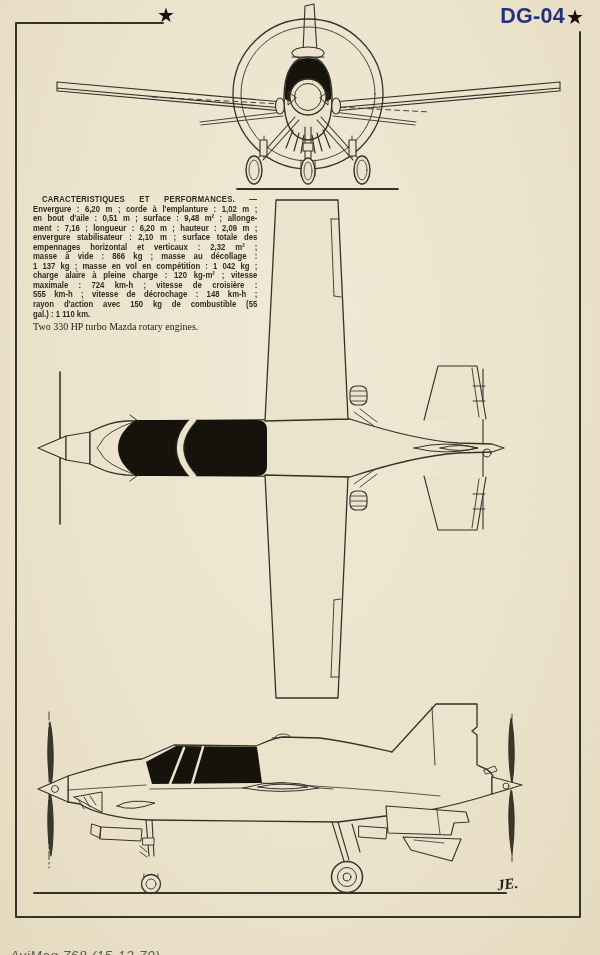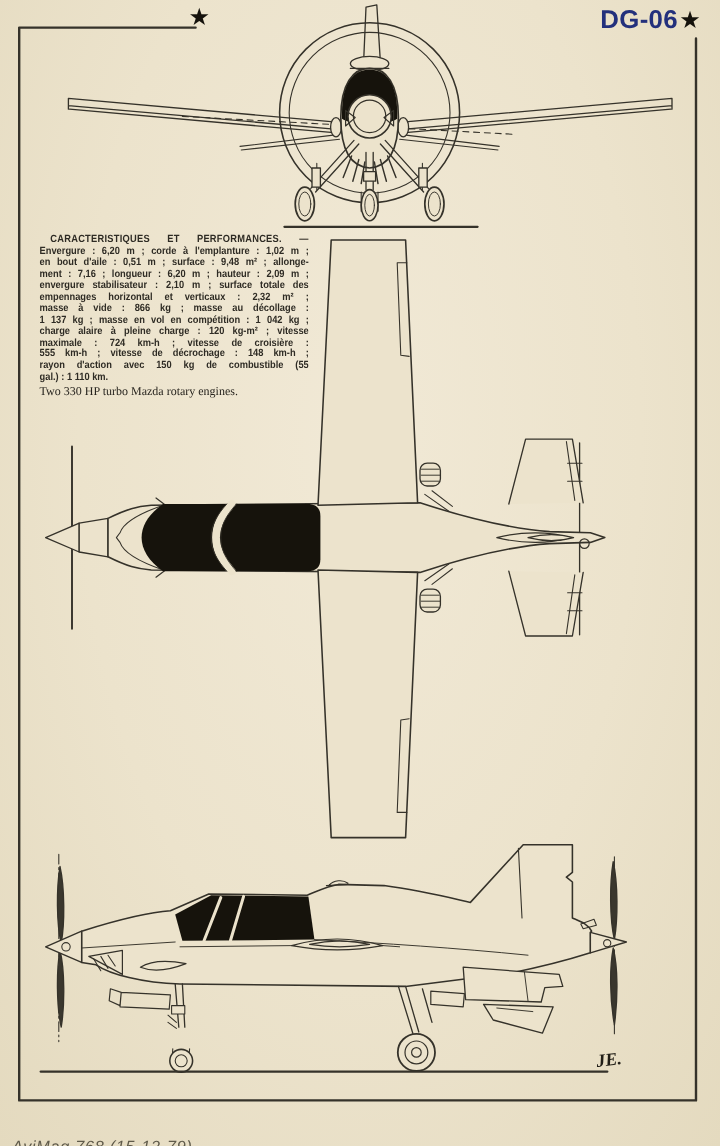--- a/index.html
+++ b/index.html
@@ -198,21 +198,21 @@
       <circle cx="151" cy="884" r="5" stroke-width="0.9"></circle>
       <path d="M101,827 L142,829 L141,841 L100,839 Z M92,824 L101,827 L100,838 L91,834 Z" stroke-width="1"></path>
       <line x1="34" y1="893" x2="506" y2="893" stroke-width="2"></line>
     </g>
   </svg>
 
   <div class="star" style="left:157px;top:5px;">★</div>
   <div class="star" style="left:566px;top:7px;">★</div>
 
   <div class="title">
-    <div style="color: rgb(35, 48, 124);">DG-06</div>
+    <div style="color: rgb(35, 48, 124);">DG-04</div>
   </div>
 
   <div class="specs">
       <div class="spec-line first">CARACTERISTIQUES ET PERFORMANCES. —</div>
       <div class="spec-line">Envergure : 6,20 m ; corde à l'emplanture : 1,02 m ;</div>
       <div class="spec-line">en bout d'aile : 0,51 m ; surface : 9,48 m² ; allonge-</div>
       <div class="spec-line">ment : 7,16 ; longueur : 6,20 m ; hauteur : 2,09 m ;</div>
       <div class="spec-line">envergure stabilisateur : 2,10 m ; surface totale des</div>
       <div class="spec-line">empennages horizontal et verticaux :  2,32 m² ;</div>
       <div class="spec-line">masse à vide :  866 kg ;  masse au  décollage :</div>

